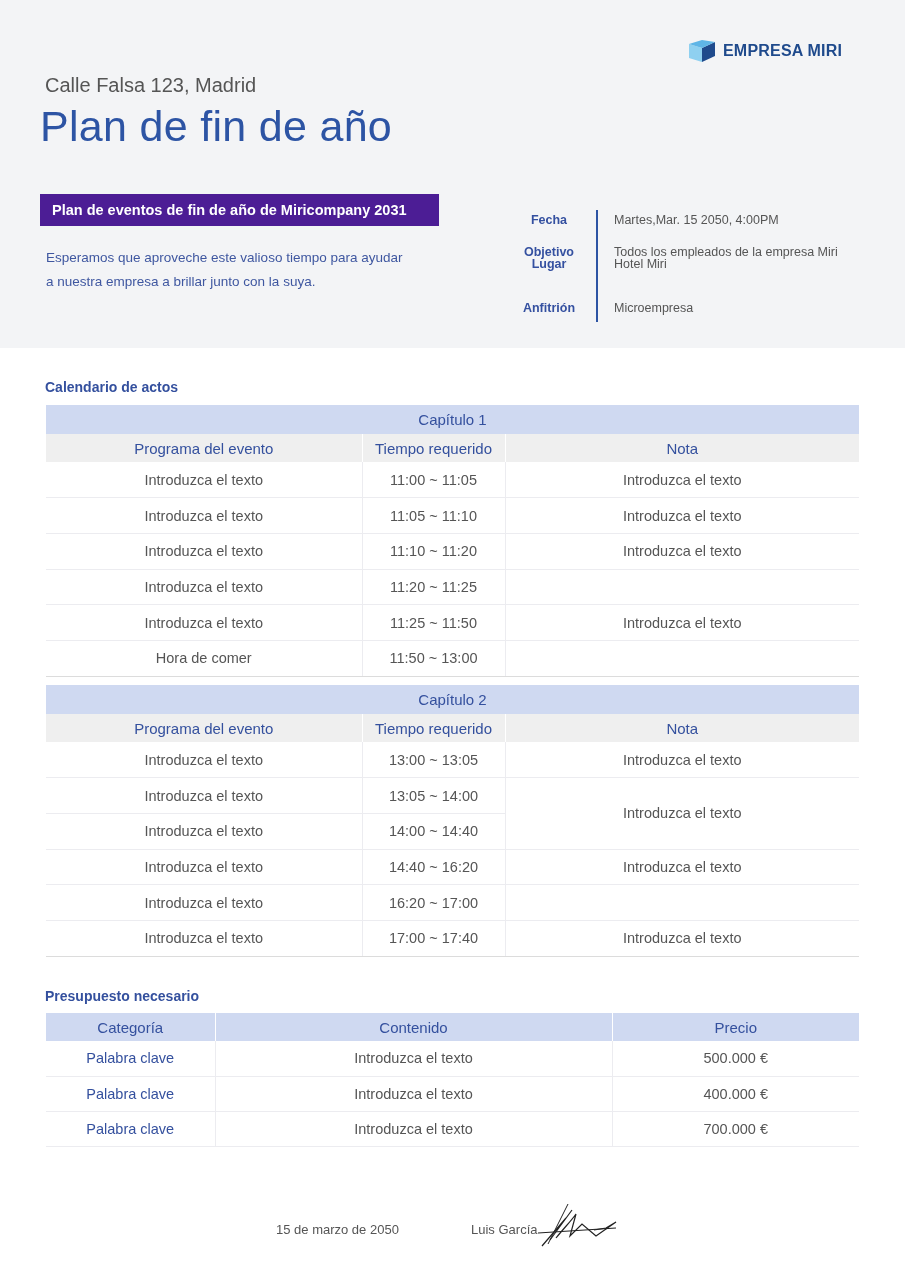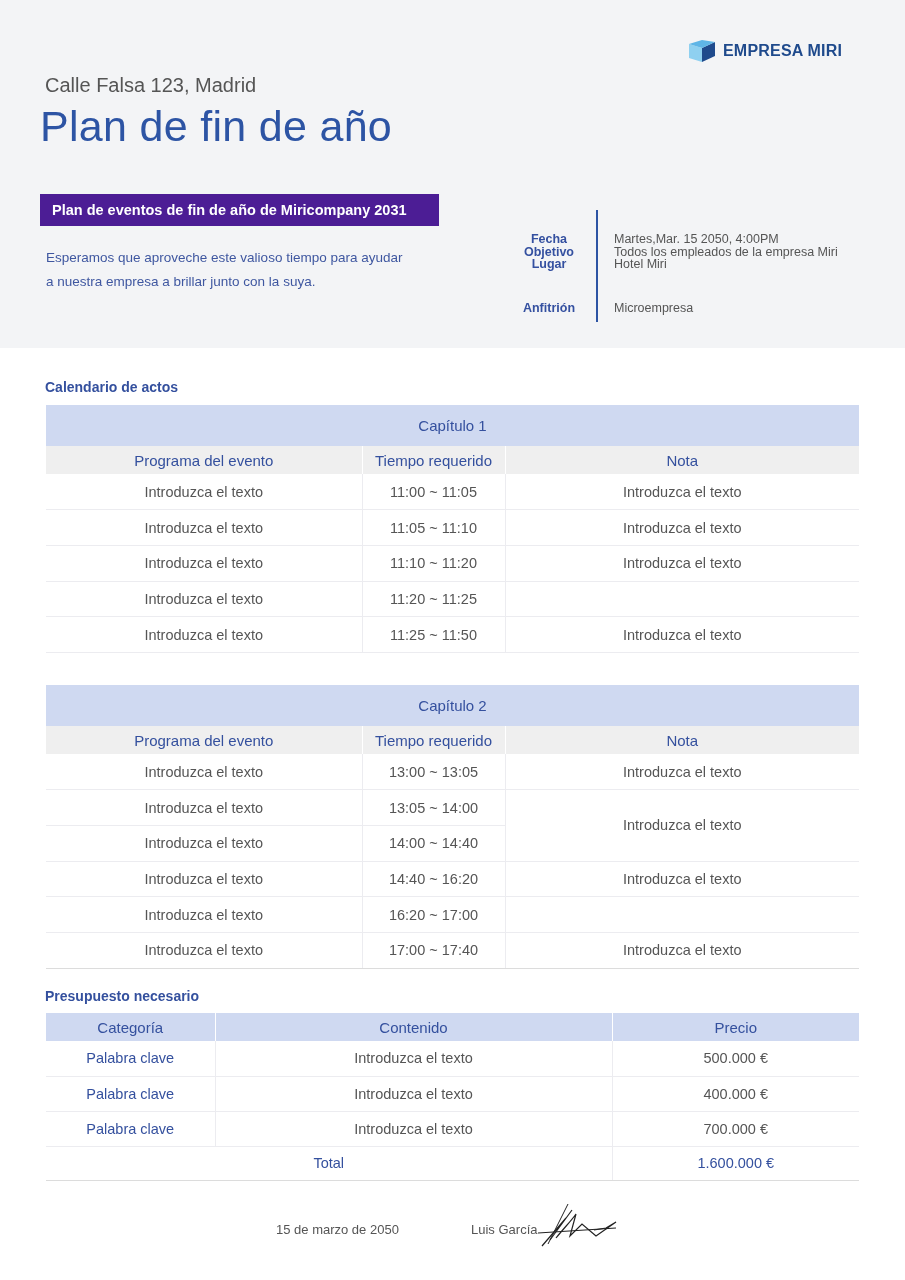--- a/index.html
+++ b/index.html
@@ -22,21 +22,21 @@
   .info { position: absolute; left: 500px; top: 210px; }
   .info-divider { position: absolute; left: 96px; top: 0; width: 1.5px; height: 112px; background: #2d54a4; }
   .info-row { position: absolute; left: 0; height: 20px; display: flex; align-items: center; }
   .info-label { width: 98px; text-align: center; font-size: 12.5px; font-weight: bold; color: #3450a0; font-family: "Liberation Sans", sans-serif; }
   .info-value { position: absolute; left: 114px; white-space: nowrap; font-size: 12.5px; color: #555; font-family: "Liberation Sans", sans-serif; }
 
   .section-title { position: absolute; left: 45px; font-size: 14px; font-weight: bold; color: #34509e; font-family: "Liberation Sans", sans-serif; }
 
   table { position: absolute; left: 46px; width: 813px; border-collapse: collapse; font-family: "Liberation Sans", sans-serif; table-layout: fixed; }
   td, th { text-align: center; font-weight: normal; }
-  .chapter-row th { background: #cfd9f1; color: #34509e; font-size: 15px; height: 41px; }
+  .chapter-row th { background: #cfd9f1; color: #34509e; font-size: 15px; height: 29px; }
   .colhead-row th { background: #efefef; color: #34509e; font-size: 15px; height: 28px; border-left: 1.5px solid #ffffff; }
   .colhead-row th:first-child { border-left: none; }
   .body-row td { font-size: 14.5px; color: #555; height: 35.7px; border-bottom: 1px solid #ececf0; border-left: 1px solid #ececf0; }
   .body-row td:first-child { border-left: none; }
   .last-row td { border-bottom: 1.5px solid #dcdcdc; }
 
   .budget-head th { background: #cfd9f1; color: #34509e; font-size: 15px; height: 28px; border-left: 1.5px solid #ffffff; margin-left: 24px; }
   .budget-head th:first-child { border-left: none; }
   .budget-row td { font-size: 14.5px; height: 35px; border-bottom: 1px solid #ececf0; border-left: 1px solid #ececf0; color: #555; }
   .budget-row td:first-child { border-left: none; color: #34509e; }
@@ -66,21 +66,21 @@
 
 <div class="banner">Plan de eventos de fin de año de Miricompany 2031</div>
 
 <div class="intro">
   <div>Esperamos que aproveche este valioso tiempo para ayudar</div>
   <div>a nuestra empresa a brillar junto con la suya.</div>
 </div>
 
 <div class="info">
   <div class="info-divider"></div>
-  <div class="info-row" style="top:19px">
+  <div class="info-row" style="top:0">
     <span class="info-label">Fecha</span>
     <span class="info-value">Martes,Mar. 15 2050, 4:00PM</span>
   </div>
   <div class="info-row" style="top:32px">
     <span class="info-label">Objetivo</span>
     <span class="info-value">Todos los empleados de la empresa Miri</span>
   </div>
   <div class="info-row" style="top:44px">
     <span class="info-label">Lugar</span>
     <span class="info-value">Hotel Miri</span>
@@ -125,20 +125,25 @@
   </tr>
   <tr class="body-row">
     <td>Introduzca el texto</td>
     <td>11:20 ~ 11:25</td>
     <td></td>
   </tr>
   <tr class="body-row">
     <td>Introduzca el texto</td>
     <td>11:25 ~ 11:50</td>
     <td>Introduzca el texto</td>
+  </tr>
+  <tr class="body-row last-row">
+    <td>Hora de comer</td>
+    <td>11:50 ~ 13:00</td>
+    <td></td>
   </tr>
 </tbody>
   </table>
 
 <table style="top:685px">
   <colgroup>
       <col style="width:316px">
       <col style="width:143px">
       <col style="width:354px">
     </colgroup>
@@ -205,24 +210,20 @@
   <tr class="budget-row">
     <td>Palabra clave</td>
     <td>Introduzca el texto</td>
     <td>400.000 €</td>
   </tr>
   <tr class="budget-row">
     <td>Palabra clave</td>
     <td>Introduzca el texto</td>
     <td>700.000 €</td>
   </tr>
-  <tr class="total-row">
-    <td colspan="2">Total</td>
-    <td class="total-value">1.600.000 €</td>
-  </tr>
 </tbody>
   </table>
 
 <div class="footer-date">15 de marzo de 2050</div>
 <div class="footer-sign">Luis García</div>
 <svg class="signature" width="90" height="50" viewBox="0 0 90 50">
   <path d="M2,33 L80,28" stroke="#222" stroke-width="1.2" fill="none"></path>
   <path d="M6,46 L30,18 M14,40 L36,10 M20,38 C28,28 36,20 40,14 M40,14 L34,36 L46,24 L60,36 L80,22 L70,28 L58,30" stroke="#222" stroke-width="1.2" fill="none"></path>
   <path d="M32,4 L12,44" stroke="#222" stroke-width="1" fill="none"></path>
 </svg>

